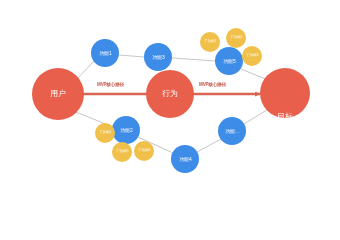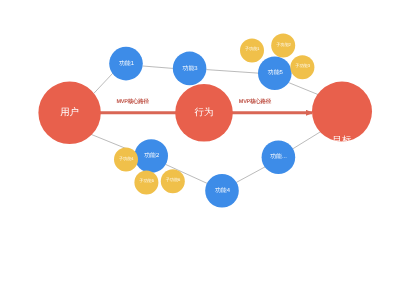--- a/index.html
+++ b/index.html
@@ -84,21 +84,21 @@
     <g id="main-edges">
         <line x1="82" y1="94" x2="147" y2="94" stroke="#d96655" stroke-width="2.6"></line>
         <line x1="193" y1="94" x2="260" y2="94" stroke="#d96655" stroke-width="2.6" marker-end="url(#arrowhead)"></line>
       </g>
   </svg>
 
   <div id="nodes-main">
       <div class="node node-primary" style="left: 32px; top: 68px; width: 52px; height: 52px;">
         <span class="node-label" style="font-size: 8px;">用户</span>
       </div>
-      <div class="node node-primary" style="left: 146px; top: 70px; width: 48px; height: 48px;">
+      <div class="node node-primary" style="left: 146px; top: 70px; width: 48px; height: 48px; font-family: Liberation Mono, monospace;">
         <span class="node-label" style="font-size: 8px;">行为</span>
       </div>
       <div class="node node-primary" style="left: 260px; top: 68px; width: 50px; height: 50px;">
         <span class="node-label" style="font-size: 8px; margin-top: 48px;">目标</span>
       </div>
     </div>
   <div id="nodes-feature">
       <div class="node node-feature" style="left: 91px; top: 39px; width: 28px; height: 28px;">
         <span class="node-label" style="font-size: 5px;">功能1</span>
       </div>

